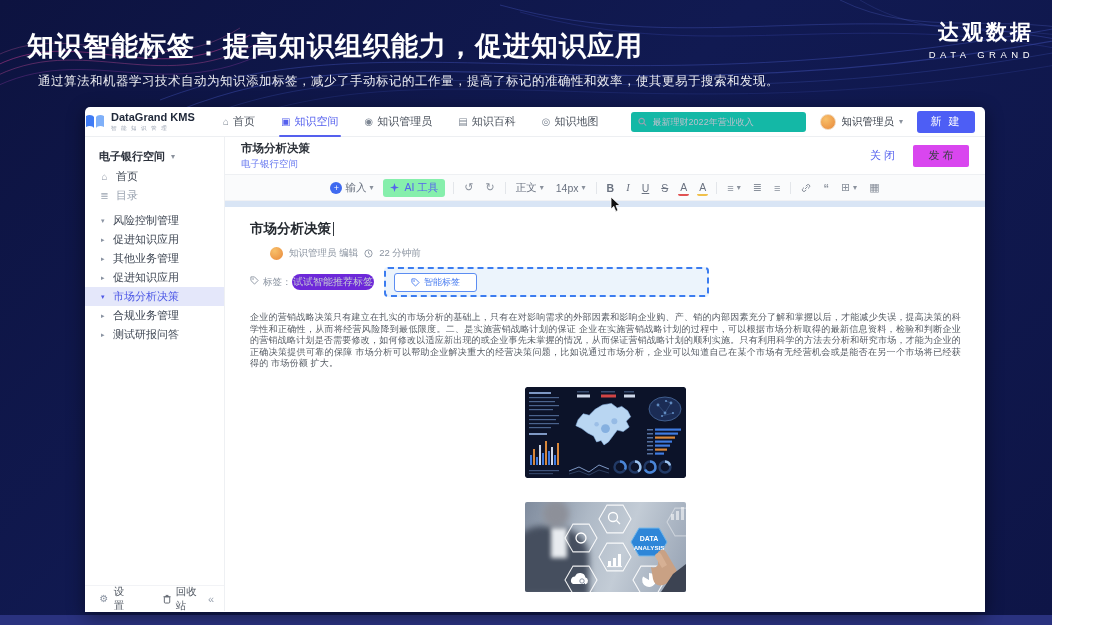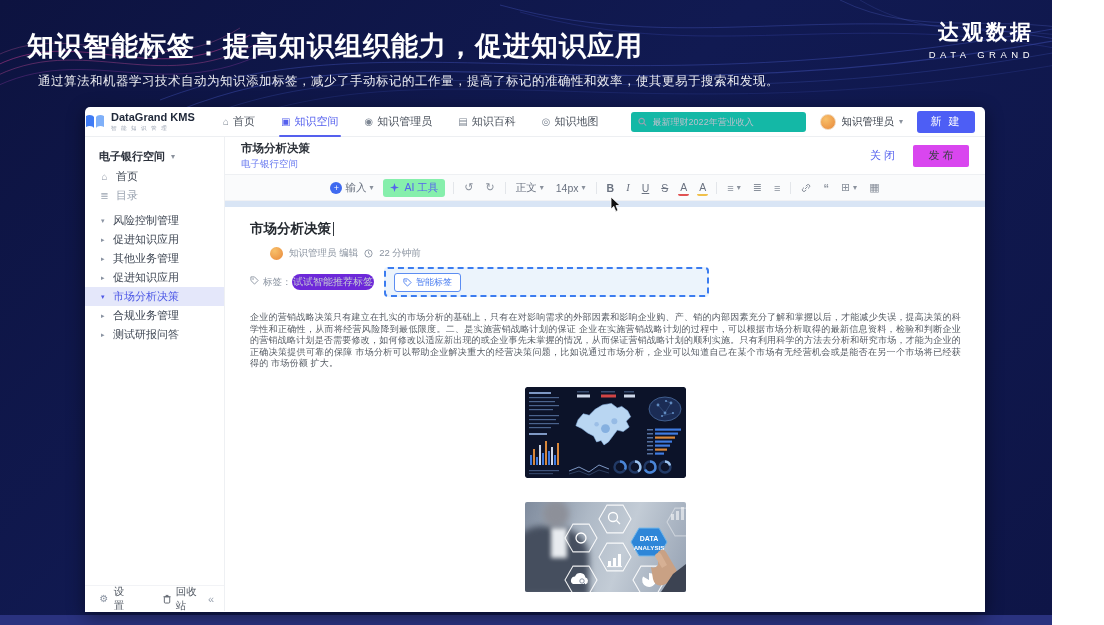--- a/index.html
+++ b/index.html
@@ -76,21 +76,21 @@
   .doc-area { flex:1; background:#fff; padding:13px 24px 0 25px; overflow:hidden; }
   .doc-title-row { display:flex; align-items:center; }
   .doc-title { font-size:13.5px; font-weight:bold; color:#24292f; }
   .text-caret { width:1px; height:14px; background:#33383f; margin-left:2px; }
   .meta { display:flex; align-items:center; gap:6px; margin-top:9px; font-size:9.5px; color:#8a93a0;margin-left:20px; }
   .meta .avatar-s { width:13px; height:13px; border-radius:50%; background:radial-gradient(circle at 35% 30%,#f8c06a,#e8883a); }
   .tag-row { display:flex; align-items:center; margin-top:5px; height:34px; font-size:9.5px; color:#8a93a0; }
   .tag-lbl { display:flex; gap:4px; width:42px; }
   .tag-hint { width:82px; height:16px; background:#6d28d9; border-radius:8px; font-size:10px; color:#c6cbd4; display:flex; align-items:center; justify-content:center; overflow:hidden; white-space:nowrap; }
   .dash-box { margin-left:10px; width:325px; height:30px; border:2px dashed #3b7cf0; border-radius:4px; background:#ecf4fc; display:flex; align-items:center; padding-left:8px; }
-  .smart-tag { display:flex; align-items:center; gap:4px; background:#fff; border:1px solid #5c8df2; border-radius:3px; padding:2px 8px; color:#4a7df0; font-size:9px; cursor:pointer; }
+  .smart-tag { display:flex; align-items:center; gap:4px; background:#fff; border:1px solid #5c8df2; border-radius:3px; padding:2px 16px; color:#4a7df0; font-size:9px; cursor:pointer; }
   .body-text { margin-top:13px; font-size:9px; line-height:11.6px; color:#565c64; text-align:justify; letter-spacing:.2px; }
 
   .doc-img { display:block; margin:17px auto 0; width:161px; height:91px; border-radius:2px; position:relative; overflow:hidden; cursor:pointer; }
   .doc-img + .doc-img { margin-top:24px; height:90px; }
   .img-photo .ph-bg { position:absolute; inset:0; background:linear-gradient(110deg,#7f8b9d 0%,#aeb9c6 35%,#c3ccd6 60%,#95a1b2 100%); }
   .ph-person { position:absolute; left:-14px; top:24px; width:78px; height:70px; background:#454e5e; border-radius:40% 45% 0 0; filter:blur(3px); }
   .ph-head { position:absolute; left:18px; top:-2px; width:26px; height:28px; background:#8d9099; border-radius:50%; filter:blur(3px); }
   .ph-shirt { position:absolute; left:26px; top:26px; width:16px; height:30px; background:#e8ebef; filter:blur(2px); }
 
   .cursor { position:absolute; left:610px; top:197px; z-index:30; }

